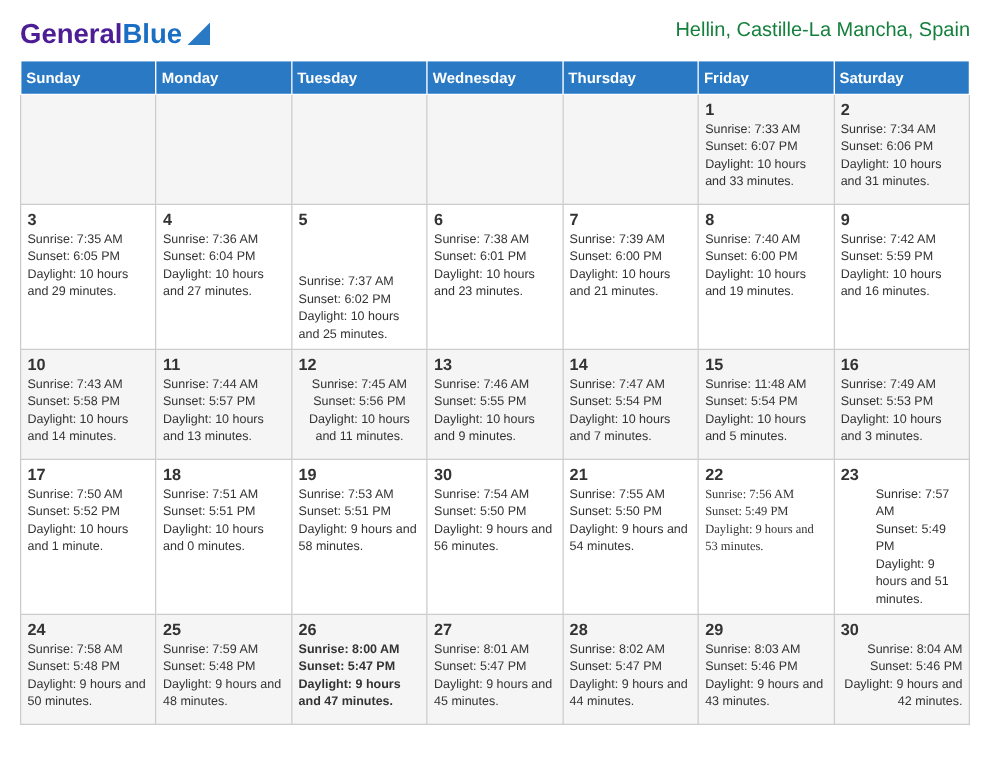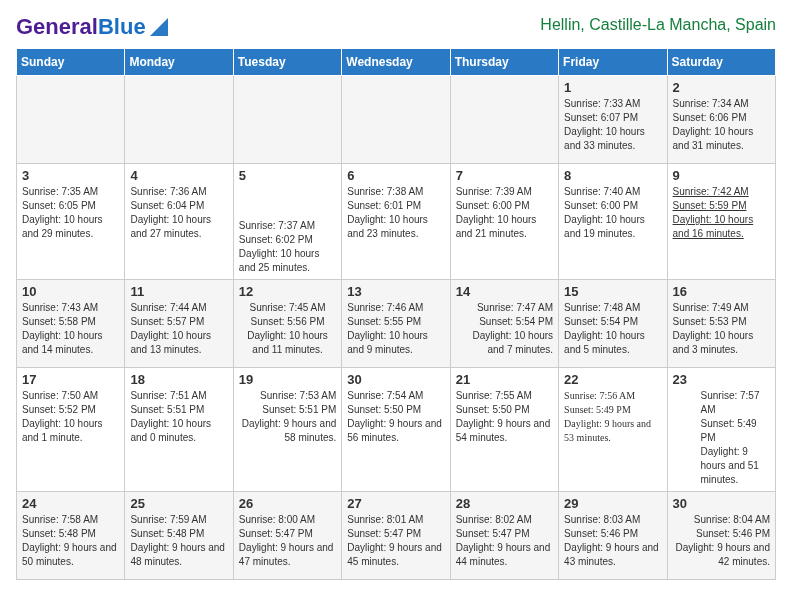--- a/index.html
+++ b/index.html
@@ -170,21 +170,21 @@
 Daylight: 10 hours and 21 minutes.</div>
         </td>
         <td>
           <span class="day-num">8</span>
           <div class="day-info" style="white-space: pre-line;">Sunrise: 7:40 AM
 Sunset: 6:00 PM
 Daylight: 10 hours and 19 minutes.</div>
         </td>
         <td>
           <span class="day-num">9</span>
-          <div class="day-info" style="white-space: pre-line; text-decoration: underline;">Sunrise: 7:42 AM
+          <div class="day-info" style="white-space: pre-line;">Sunrise: 7:42 AM
 Sunset: 5:59 PM
 Daylight: 10 hours and 16 minutes.</div>
         </td>
       </tr>
       <tr>
         <td>
           <span class="day-num">10</span>
           <div class="day-info" style="white-space: pre-line;">Sunrise: 7:43 AM
 Sunset: 5:58 PM
 Daylight: 10 hours and 14 minutes.</div>
@@ -202,27 +202,27 @@
 Daylight: 10 hours and 11 minutes.</div>
         </td>
         <td>
           <span class="day-num">13</span>
           <div class="day-info" style="white-space: pre-line;">Sunrise: 7:46 AM
 Sunset: 5:55 PM
 Daylight: 10 hours and 9 minutes.</div>
         </td>
         <td>
           <span class="day-num">14</span>
-          <div class="day-info" style="white-space: pre-line; text-align: right;">Sunrise: 7:47 AM
+          <div class="day-info" style="white-space: pre-line;">Sunrise: 7:47 AM
 Sunset: 5:54 PM
 Daylight: 10 hours and 7 minutes.</div>
         </td>
         <td>
           <span class="day-num">15</span>
-          <div class="day-info" style="white-space: pre-line;">Sunrise: 7:48 AM
+          <div class="day-info" style="white-space: pre-line;">Sunrise: 11:48 AM
 Sunset: 5:54 PM
 Daylight: 10 hours and 5 minutes.</div>
         </td>
         <td>
           <span class="day-num">16</span>
           <div class="day-info" style="white-space: pre-line;">Sunrise: 7:49 AM
 Sunset: 5:53 PM
 Daylight: 10 hours and 3 minutes.</div>
         </td>
       </tr>
@@ -234,21 +234,21 @@
 Daylight: 10 hours and 1 minute.</div>
         </td>
         <td>
           <span class="day-num">18</span>
           <div class="day-info" style="white-space: pre-line;">Sunrise: 7:51 AM
 Sunset: 5:51 PM
 Daylight: 10 hours and 0 minutes.</div>
         </td>
         <td>
           <span class="day-num">19</span>
-          <div class="day-info" style="white-space: pre-line; text-align: right;">Sunrise: 7:53 AM
+          <div class="day-info" style="white-space: pre-line;">Sunrise: 7:53 AM
 Sunset: 5:51 PM
 Daylight: 9 hours and 58 minutes.</div>
         </td>
         <td>
           <span class="day-num">30</span>
           <div class="day-info" style="white-space: pre-line;">Sunrise: 7:54 AM
 Sunset: 5:50 PM
 Daylight: 9 hours and 56 minutes.</div>
         </td>
         <td>
@@ -278,21 +278,21 @@
 Daylight: 9 hours and 50 minutes.</div>
         </td>
         <td>
           <span class="day-num">25</span>
           <div class="day-info" style="white-space: pre-line;">Sunrise: 7:59 AM
 Sunset: 5:48 PM
 Daylight: 9 hours and 48 minutes.</div>
         </td>
         <td>
           <span class="day-num">26</span>
-          <div class="day-info" style="white-space: pre-line;">Sunrise: 8:00 AM
+          <div class="day-info" style="white-space: pre-line; font-weight: bold;">Sunrise: 8:00 AM
 Sunset: 5:47 PM
 Daylight: 9 hours and 47 minutes.</div>
         </td>
         <td>
           <span class="day-num">27</span>
           <div class="day-info" style="white-space: pre-line;">Sunrise: 8:01 AM
 Sunset: 5:47 PM
 Daylight: 9 hours and 45 minutes.</div>
         </td>
         <td>

